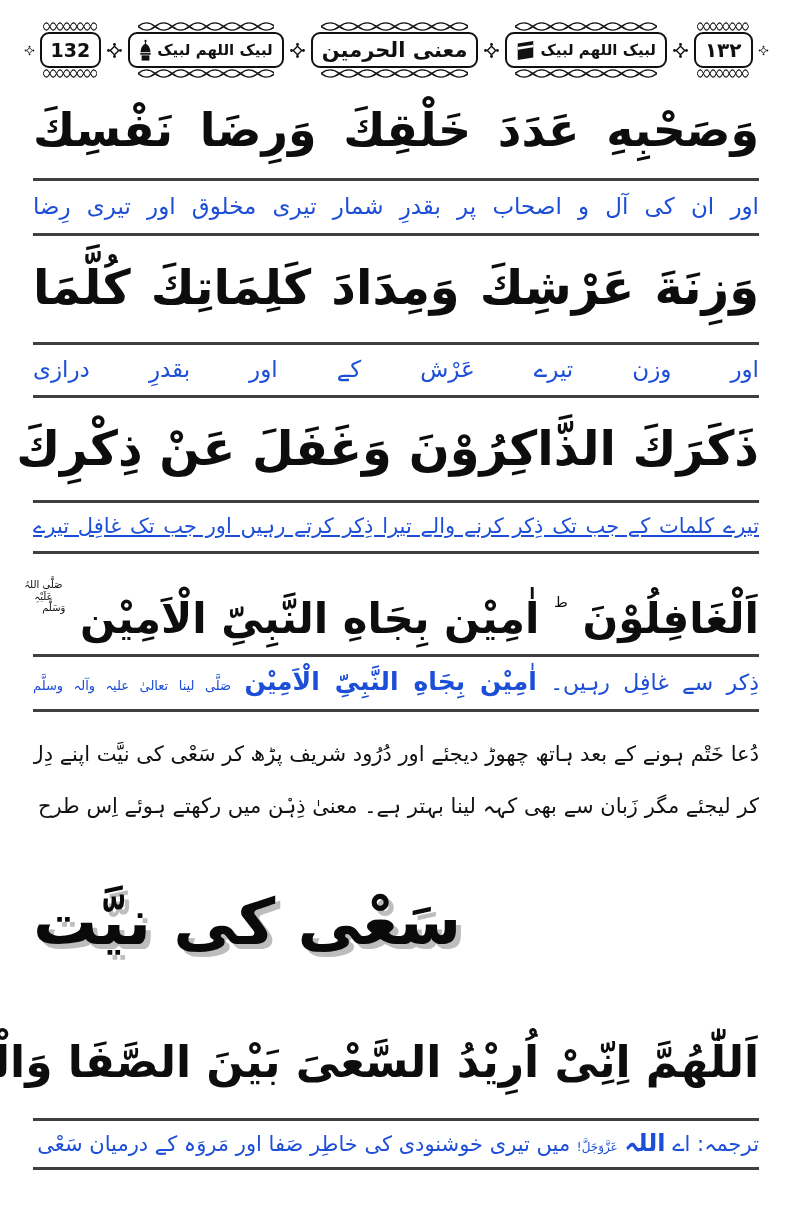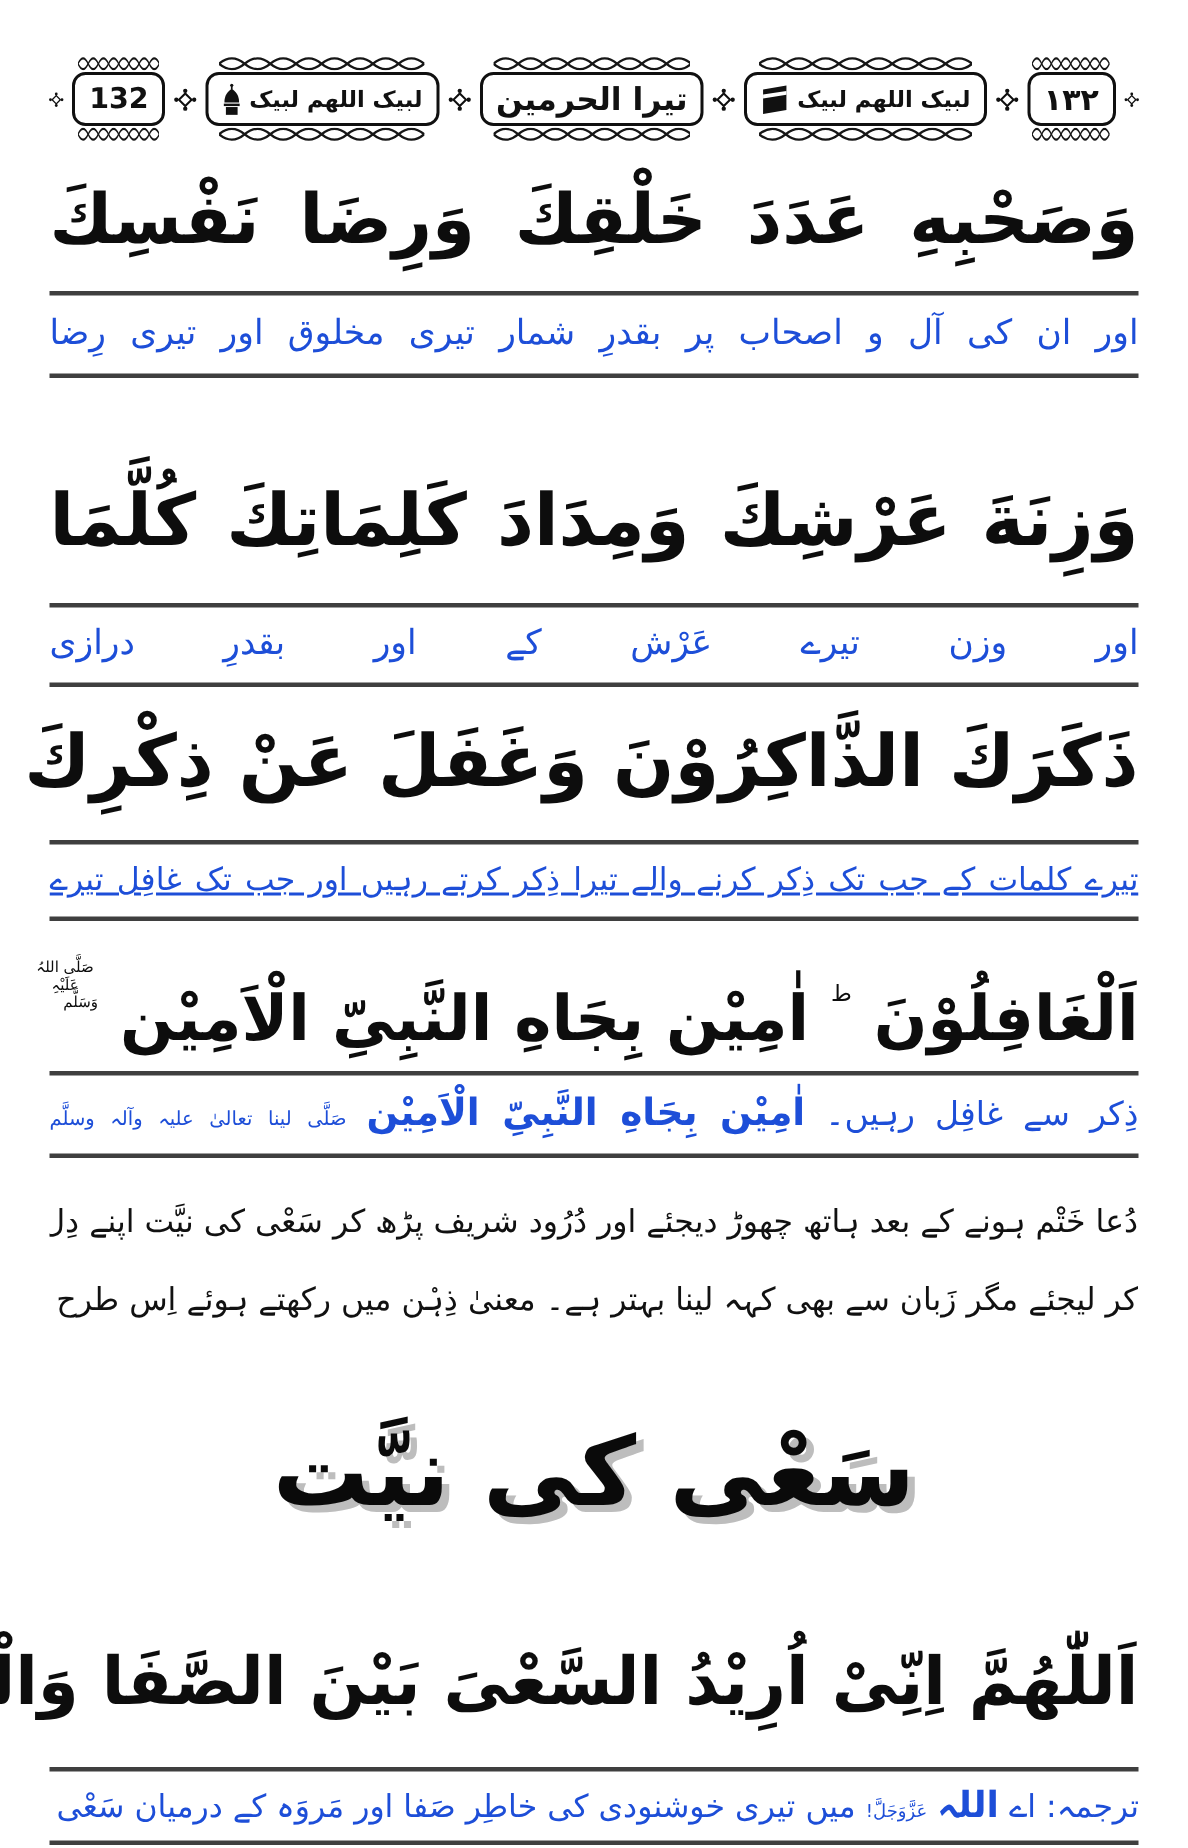--- a/index.html
+++ b/index.html
@@ -1,18 +1,18 @@
 <!DOCTYPE html>
 <html lang="ur"><head>
 <meta charset="utf-8">
 <style>
   html,body{margin:0;padding:0;background:#e8e8e8;}
   .page{
     width:792px;height:1232px;background:#ffffff;margin:0 auto;
-    box-sizing:border-box;padding:34px 33px 0;
+    box-sizing:border-box;padding:18px 33px 0;
     font-family:"DejaVu Sans",sans-serif;color:#111;
     position:relative;overflow:hidden;
   }
   
   .header{height:64px;display:flex;align-items:center;justify-content:center;gap:5px;direction:ltr;}
   .hb{display:flex;flex-direction:column;align-items:stretch;gap:1px;}
   .braid{height:9px;width:88%;margin:0 auto;display:block;}
   .box{
     border:2px solid #101010;border-radius:9px;background:#fff;
     display:flex;align-items:center;justify-content:center;gap:5px;
@@ -26,21 +26,21 @@
   .fl.sm{width:11px;height:11px;}
   .icon-dome{width:13px;height:24px;flex:0 0 auto;}
   .icon-kaaba{width:19px;height:23px;flex:0 0 auto;}
   
   .arabic-line{
     direction:rtl;font-weight:bold;color:#0d0d0d;
     text-align:justify;text-align-last:justify;
     overflow:visible;white-space:nowrap;display:block;
   }
   .a1{font-size:46px;height:94px;line-height:92px;margin-top:2px;}
-  .a2{font-size:48px;height:106px;line-height:102px;margin-top:44px;}
+  .a2{font-size:48px;height:106px;line-height:102px;}
   .a3{font-size:48px;height:102px;line-height:100px;}
   .a4{font-size:42px;height:100px;line-height:96px;}
   .a5{font-size:44px;height:108px;line-height:104px;}
   .pause-mark{font-size:15px;font-weight:normal;vertical-align:26px;}
   .salawat-stack{
     display:inline-block;width:44px;font-size:10px;font-weight:normal;
     line-height:1.15;text-align:center;vertical-align:22px;white-space:normal;
   }
   
   .band{
@@ -58,21 +58,21 @@
   .t-allah{font-weight:bold;font-size:24px;}
   .t-azza{font-size:12px;}
   
   .prose{direction:rtl;margin-top:16px;}
   .pline{
     font-size:21px;height:52px;line-height:52px;color:#111;
     text-align:justify;text-align-last:justify;white-space:nowrap;overflow:hidden;
   }
   
   .heading{
-    direction:rtl;text-align:center;font-weight:bold;
+    direction:rtl;text-align:left;font-weight:bold;
     font-size:64px;height:172px;line-height:168px;margin-top:6px;
     color:#0a0a0a;text-shadow:5px 5px 0 #bdbdbd;
   }
 </style>
 </head>
 <body>
 
 <div class="page">
 
   <div class="header">
@@ -135,21 +135,21 @@
       <circle cx="3" cy="10" r="1.7" fill="#111"></circle>
         <circle cx="17" cy="10" r="1.7" fill="#111"></circle>
     </svg>
 
     <div class="hb">
       <svg class="braid" viewBox="0 0 120 10" preserveAspectRatio="none">
         <path d="M0 5 Q7.5 -3 15 5 T30 5 T45 5 T60 5 T75 5 T90 5 T105 5 T120 5" fill="none" stroke="#161616" stroke-width="1.6"></path>
         <path d="M0 5 Q7.5 13 15 5 T30 5 T45 5 T60 5 T75 5 T90 5 T105 5 T120 5" fill="none" stroke="#161616" stroke-width="1.6"></path>
       </svg>
       <div class="box">
-          <span class="title">تیرا الحرمین</span>
+          <span class="title">معنی الحرمین</span>
         </div>
       <svg class="braid" viewBox="0 0 120 10" preserveAspectRatio="none">
         <path d="M0 5 Q7.5 -3 15 5 T30 5 T45 5 T60 5 T75 5 T90 5 T105 5 T120 5" fill="none" stroke="#161616" stroke-width="1.6"></path>
         <path d="M0 5 Q7.5 13 15 5 T30 5 T45 5 T60 5 T75 5 T90 5 T105 5 T120 5" fill="none" stroke="#161616" stroke-width="1.6"></path>
       </svg>
     </div>
 
     <svg class="fl" viewBox="0 0 20 20">
       <rect x="6.5" y="6.5" width="7" height="7" fill="none" stroke="#111" stroke-width="1.6" transform="rotate(45 10 10)"></rect>
       <circle cx="10" cy="3" r="1.7" fill="#111"></circle>

